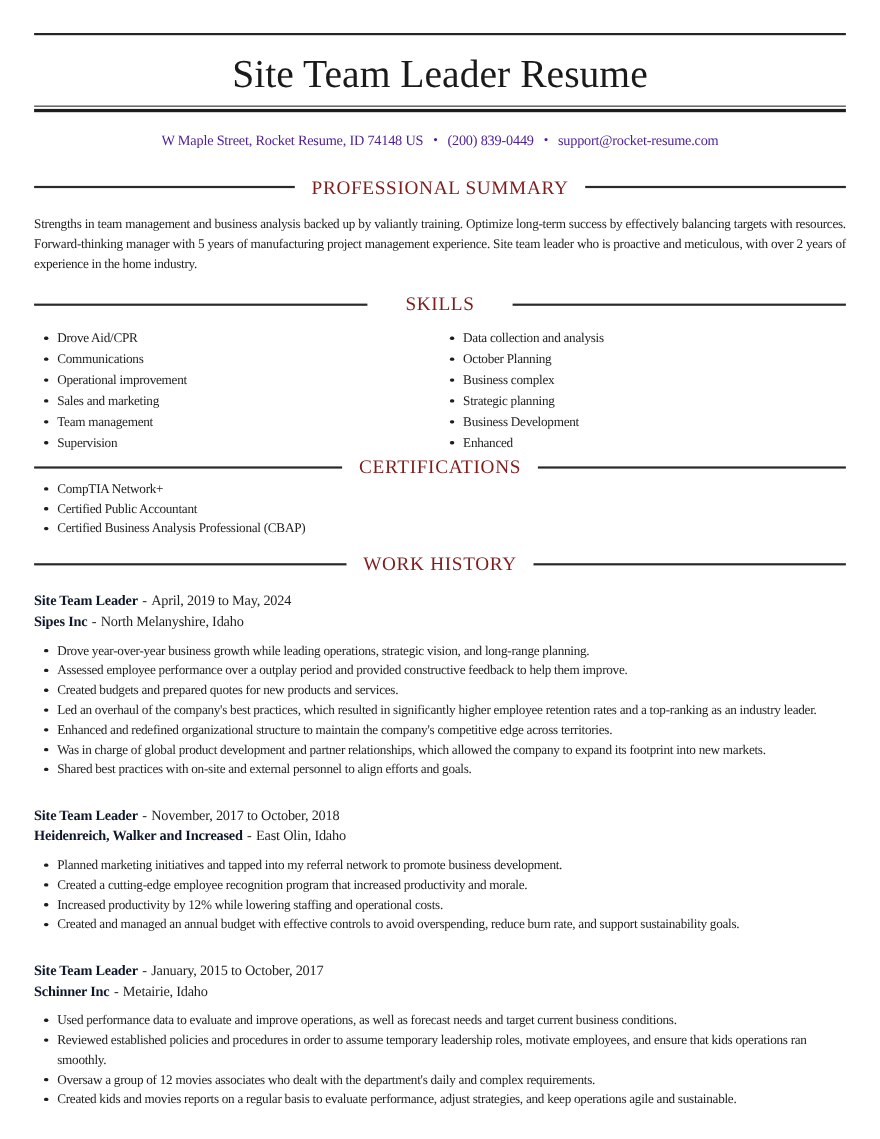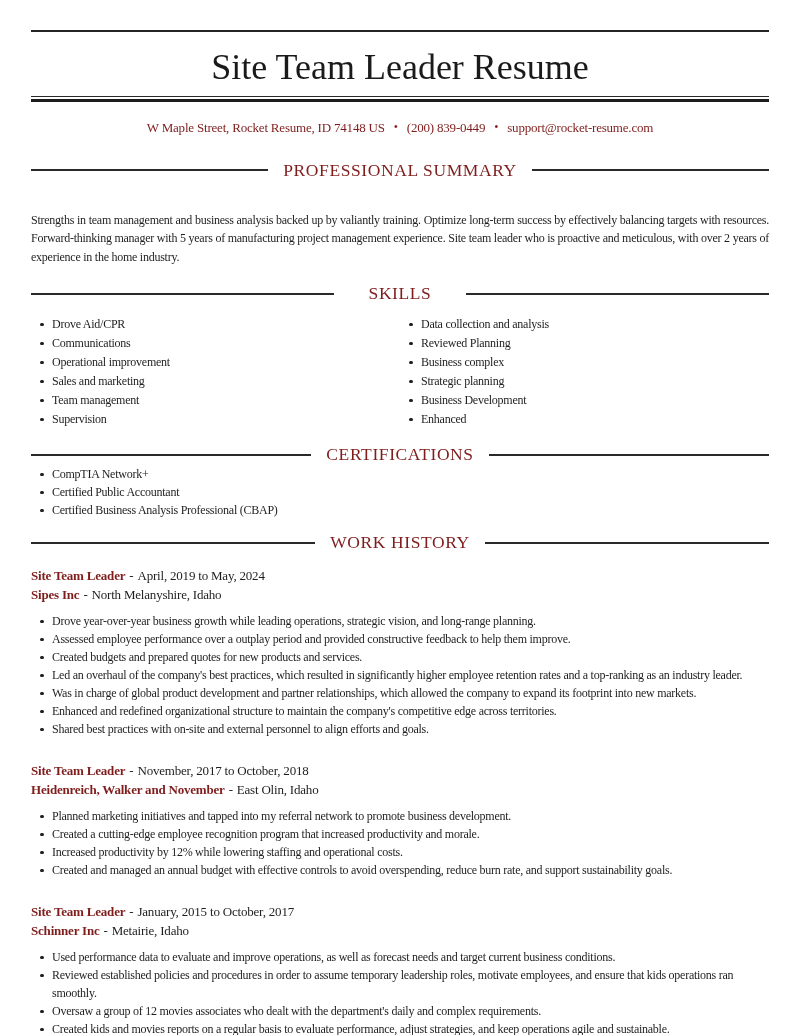--- a/index.html
+++ b/index.html
@@ -12,55 +12,55 @@
   }
   .content { padding: 0 31px; }
 
   .rule-top { margin-top: 30px; border-top: 2px solid #252525; }
   .title {
     text-align: center; font-size: 36px; line-height: 1.3;
     margin: 12px 0 5px; font-weight: 400; color: #1a1a1a;
   }
   .rule-double { height: 2px; border-top: 1px solid #2a2a2a; border-bottom: 3px solid #1d1d1d; }
 
-  .contact { margin-top: 18px; text-align: center; font-size: 13px; letter-spacing: -0.2px; color: #7f1d1d; }
+  .contact { margin-top: 18px; text-align: center; font-size: 13px; letter-spacing: -0.2px; color: #4c1d95; }
   .contact .sep { margin: 0 9px; font-size: 12px; position: relative; top: -1px; }
 
   .section-head { display: flex; align-items: center; gap: 15px; }
   .section-head .line { flex: 1; border-top: 2px solid #2a2a2a; height: 0; }
   .section-head h2 {
     margin: 0; font-size: 17.5px; font-weight: 400; letter-spacing: 0.6px;
     color: #7f1d1d; white-space: nowrap;
   }
   .head-summary { margin-top: 24px; }
   .head-skills  { margin-top: 17px; gap: 35px; }
-  .head-certs   { margin-top: 15px; }
+  .head-certs   { margin-top: 2px; }
   .head-work    { margin-top: 13px; text-align: center; }
 
   .body-text { font-size: 12px; letter-spacing: -0.25px; }
 
-  .summary { margin: 30px 0 0 0; line-height: 18.5px; text-align: justify; }
+  .summary { margin: 13px 0 0 0; line-height: 18.5px; text-align: justify; }
 
   ul.blist { list-style: none; margin: 0; padding: 0; }
   ul.blist li { position: relative; padding-left: 21px; line-height: 18px; }
   ul.blist li::before {
     content: ""; position: absolute; left: 9px; top: 7.5px;
     width: 3.5px; height: 3.5px; border-radius: 50%; background: #1e1e1e;
   }
 
   .skills-cols { display: flex; margin-top: 11px; }
   .skills-cols .col { width: 50%; }
   .skills-cols li { line-height: 17px; margin-bottom: 1px; }
 
   .certs { margin-top: 11px; }
 
   .job { margin-top: 23px; }
   .job.first { margin-top: 13px; }
   .job-line { font-size: 13px; line-height: 19px; letter-spacing: -0.2px; }
-  .job-line strong { font-weight: 700; color: #7f1d1d; }
+  .job-line strong { font-weight: 700; color: #0f172a; }
   .job-line .dash { margin: 0 4px; }
   .job ul.blist { margin-top: 8px; }
 </style>
 </head>
 <body>
 
 <div class="page">
   <div class="content">
 
     <div class="rule-top"></div>
@@ -99,21 +99,21 @@
           <li>Sales and marketing</li>
 
           <li>Team management</li>
 
           <li>Supervision</li>
         </ul>
       <ul class="blist col">
 
           <li>Data collection and analysis</li>
 
-          <li>Reviewed Planning</li>
+          <li>October Planning</li>
 
           <li>Business complex</li>
 
           <li>Strategic planning</li>
 
           <li>Business Development</li>
 
           <li>Enhanced</li>
         </ul>
     </div>
@@ -151,34 +151,34 @@
           <ul class="blist body-text">
 
               <li>Drove year-over-year business growth while leading operations, strategic vision, and long-range planning.</li>
 
               <li>Assessed employee performance over a outplay period and provided constructive feedback to help them improve.</li>
 
               <li>Created budgets and prepared quotes for new products and services.</li>
 
               <li>Led an overhaul of the company's best practices, which resulted in significantly higher employee retention rates and a top-ranking as an industry leader.</li>
 
+              <li>Enhanced and redefined organizational structure to maintain the company's competitive edge across territories.</li>
+
               <li>Was in charge of global product development and partner relationships, which allowed the company to expand its footprint into new markets.</li>
-
-              <li>Enhanced and redefined organizational structure to maintain the company's competitive edge across territories.</li>
 
               <li>Shared best practices with on-site and external personnel to align efforts and goals.</li>
             </ul>
         </div>
 
         <div class="job">
           <div class="job-line">
             <strong>Site Team Leader</strong><span class="dash">-</span><span>November, 2017 to October, 2018</span>
           </div>
           <div class="job-line">
-            <strong>Heidenreich, Walker and November</strong><span class="dash">-</span><span>East Olin, Idaho</span>
+            <strong>Heidenreich, Walker and Increased</strong><span class="dash">-</span><span>East Olin, Idaho</span>
           </div>
           <ul class="blist body-text">
 
               <li>Planned marketing initiatives and tapped into my referral network to promote business development.</li>
 
               <li>Created a cutting-edge employee recognition program that increased productivity and morale.</li>
 
               <li>Increased productivity by 12% while lowering staffing and operational costs.</li>
 
               <li>Created and managed an annual budget with effective controls to avoid overspending, reduce burn rate, and support sustainability goals.</li>

